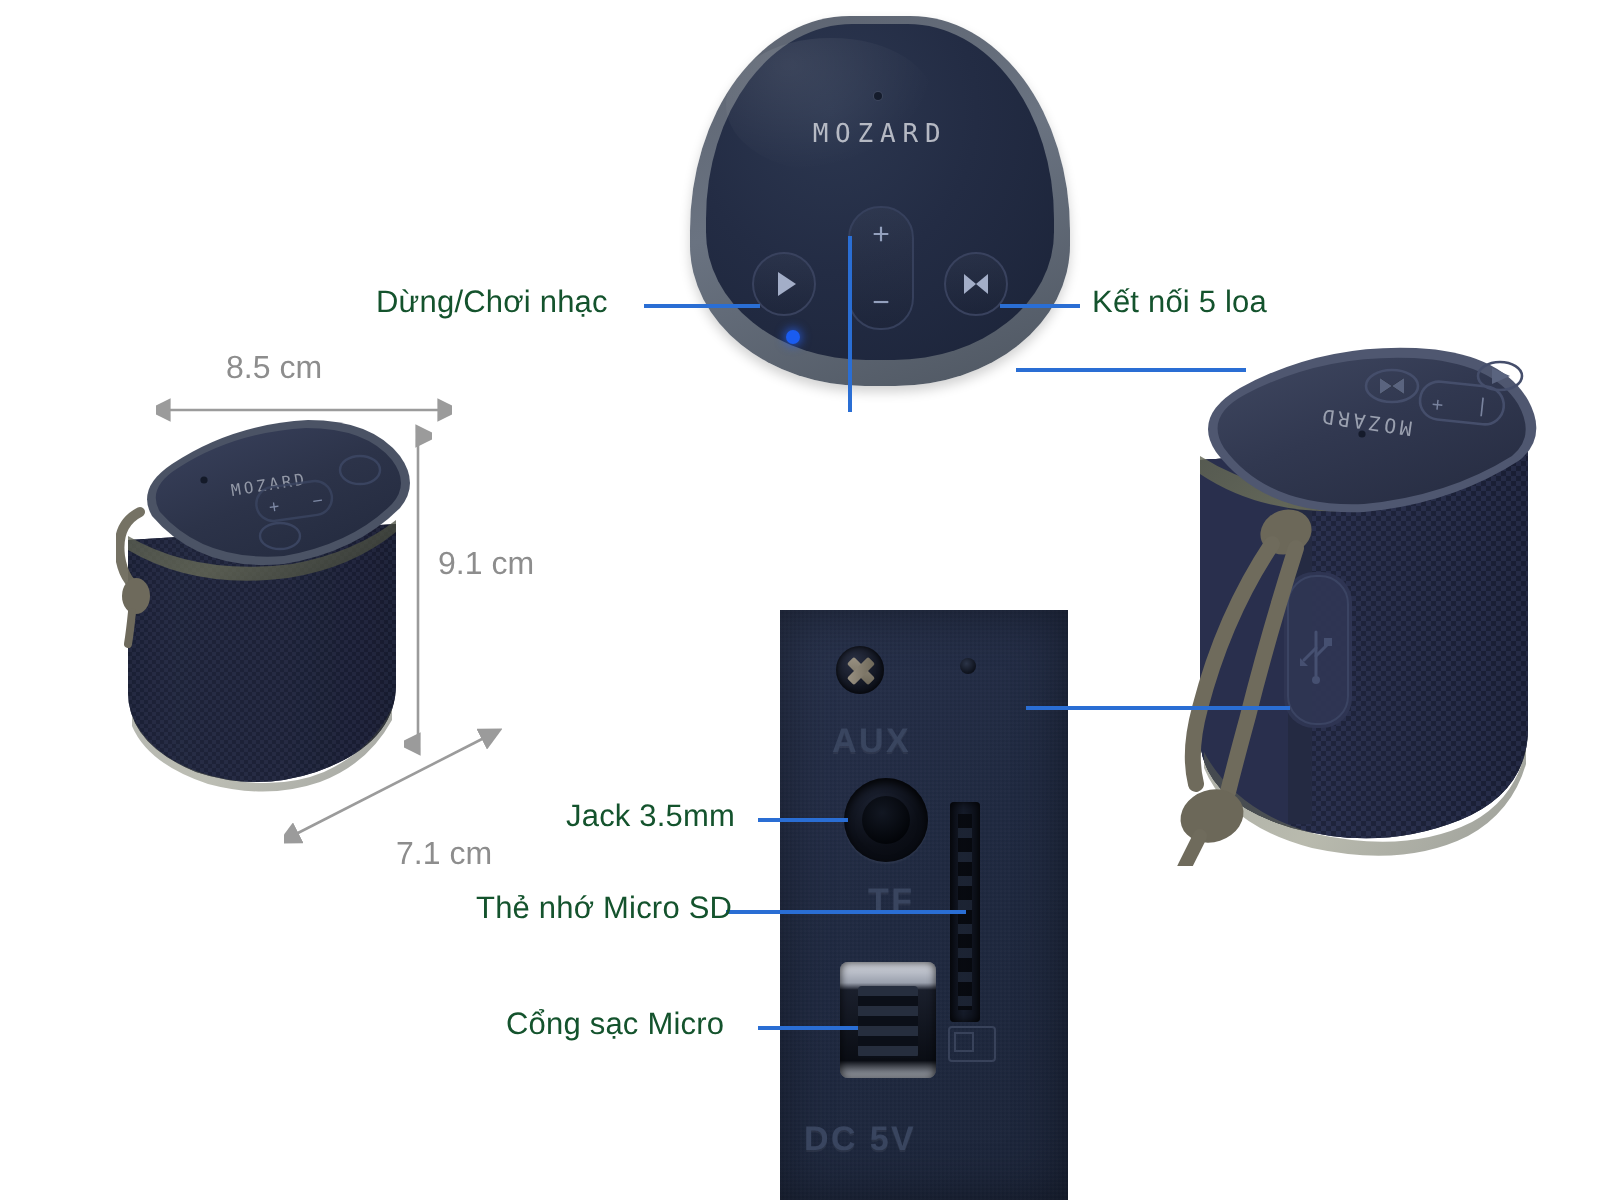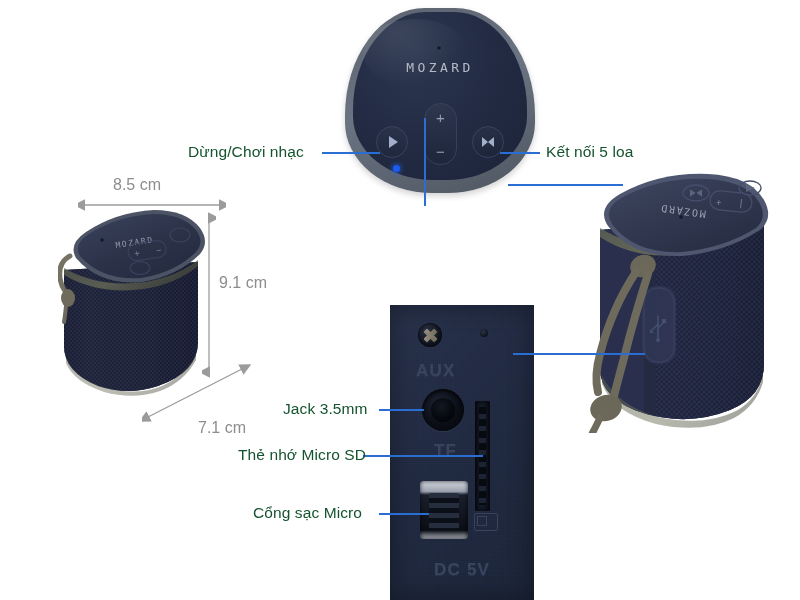--- a/index.html
+++ b/index.html
@@ -194,21 +194,21 @@
     position: absolute;
     color: #39455f;
     font-size: 17px;
     font-weight: bold;
     letter-spacing: 1.2px;
     font-family: "Liberation Sans", sans-serif;
     text-shadow: 0 1px 0 rgba(255,255,255,.05);
   }
   .pn-text.aux { left: 26px; top: 56px; }
   .pn-text.tf  { left: 44px; top: 136px; }
-  .pn-text.dc  { left: 44px; top: 255px; }
+  .pn-text.dc  { left: 12px; top: 255px; }
   .pn-jack {
     position: absolute;
     left: 32px; top: 84px;
     width: 42px; height: 42px;
     border-radius: 50%;
     background: radial-gradient(circle at 40% 32%, #1c2232 0%, #0b0e16 55%, #05070c 100%);
     box-shadow: inset 0 2px 4px rgba(0,0,0,.85), 0 1px 1px rgba(255,255,255,.05);
   }
   .pn-jack::after {
     content: "";

